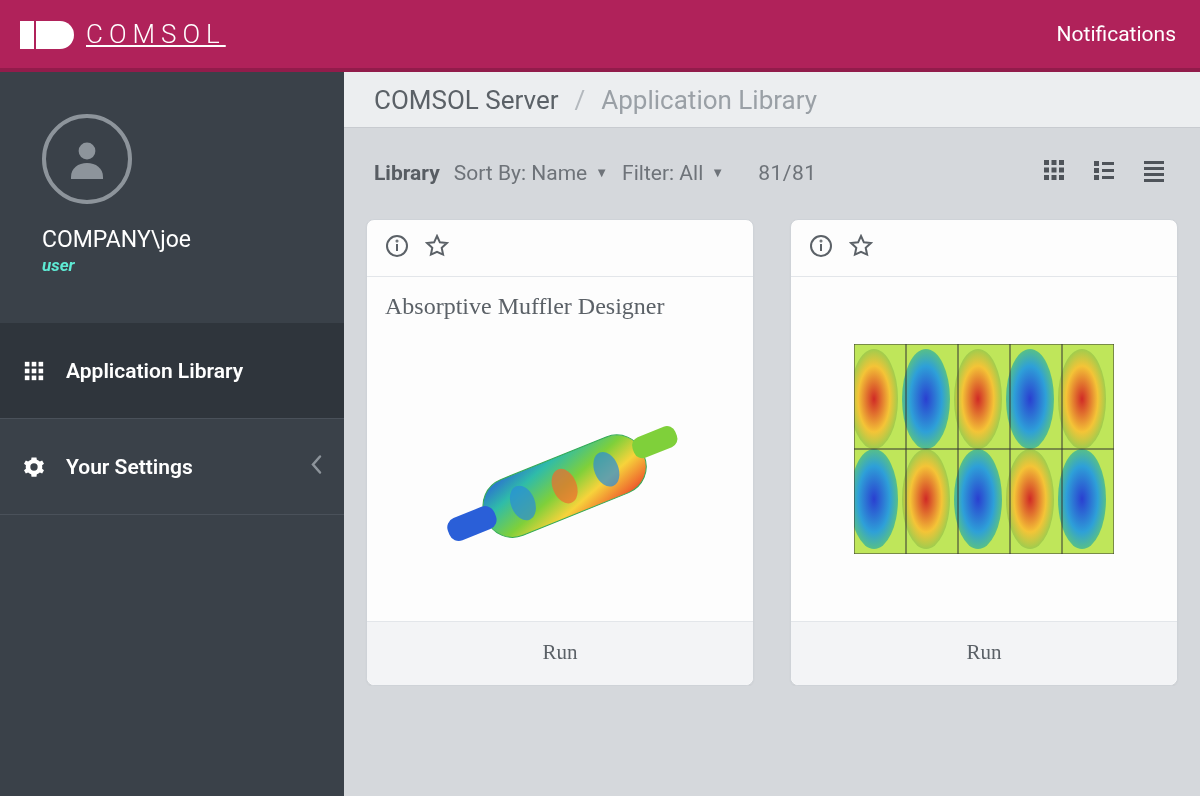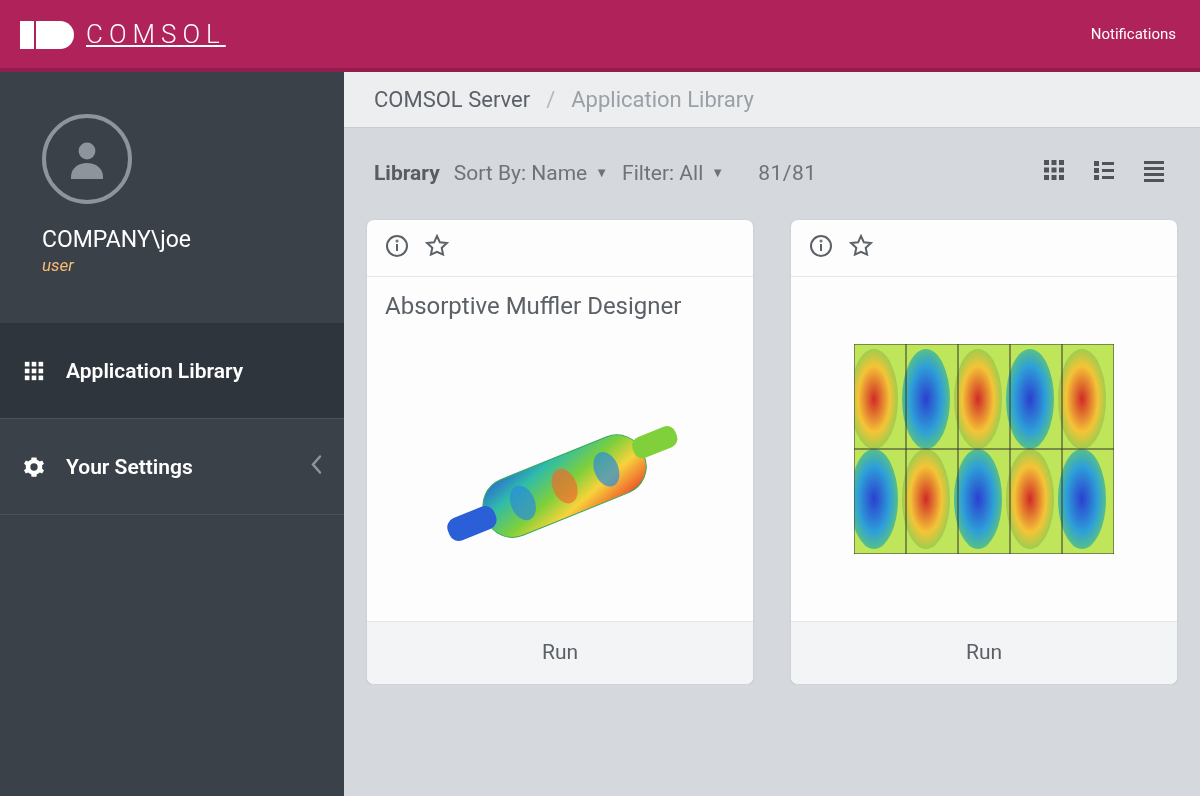--- a/index.html
+++ b/index.html
@@ -12,21 +12,21 @@
     border-bottom: 4px solid #921c4b;
     display: flex;
     align-items: center;
     justify-content: space-between;
     padding: 0 24px 0 20px;
     color: #fff;
   }
   .logo { display: flex; align-items: flex-end; gap: 10px; text-decoration: underline; }
   .logo svg { height: 28px; }
   .logo-text { font-size: 26px; font-weight: 300; letter-spacing: 6px; }
-  .notifications { font-size: 15px; font-weight: 400; cursor: pointer; }
+  .notifications { font-size: 21px; font-weight: 400; cursor: pointer; }
 
   
   .body { display: flex; height: calc(796px - 72px); }
 
   
   .sidebar {
     width: 346px;
     background: #3a4149;
     color: #fff;
     display: flex;
@@ -40,21 +40,21 @@
     flex-direction: column;
   }
   .avatar-ring {
     width: 90px; height: 90px;
     border: 4px solid #8d949b;
     border-radius: 50%;
     display: flex; align-items: center; justify-content: center;
   }
   .avatar-ring svg { width: 48px; height: 48px; fill: #8d949b; }
   .user-meta .name { font-size: 23px; font-weight: 400; color: #fff; }
-  .user-meta .role { font-size: 17px; font-style: italic; color: #fdba74; margin-top: 2px; }
+  .user-meta .role { font-size: 17px; font-style: italic; color: #5eead4; margin-top: 2px; font-weight: bold; }
 
   .nav-item {
     display: flex;
     align-items: center;
     gap: 20px;
     padding: 0 24px 0 22px;
     height: 96px;
     font-size: 21px;
     font-weight: 600;
     color: #fff;
@@ -70,21 +70,21 @@
   .nav-item .chev svg { width: 12px; height: 20px; fill: #8d949b; }
 
   
   .main { flex: 1; display: flex; flex-direction: column; background: #d5d8dc; }
   .breadcrumb-bar {
     height: 56px;
     background: #eceef0;
     border-bottom: 1px solid #c8cbd0;
     display: flex; align-items: center;
     padding-left: 30px;
-    font-size: 22px;
+    font-size: 26px;
     color: #5b6167;
   }
   .breadcrumb-bar .crumb { color: #5b6167; }
   .breadcrumb-bar .sep  { margin: 0 16px; color: #b3b8bd; }
   .breadcrumb-bar .crumb.current { color: #9aa0a6; }
 
   .toolbar {
     display: flex;
     align-items: center;
     padding: 30px 34px 26px 30px;
@@ -100,20 +100,21 @@
   .view-toggles { display: flex; gap: 26px; align-items: center; }
   .view-toggles .vt { cursor: pointer; }
   .view-toggles svg { width: 24px; height: 24px; fill: #4f545a; }
 
   
   .cards {
     display: flex;
     gap: 36px;
     padding: 6px 22px 0 22px;
     overflow: hidden;
+    font-family: Liberation Serif, serif;
   }
   .card {
     width: 388px;
     background: #fdfdfd;
     border: 1px solid #cfd3d8;
     border-radius: 8px;
     display: flex;
     flex-direction: column;
     box-shadow: 0 1px 2px rgba(0,0,0,0.04);
   }

